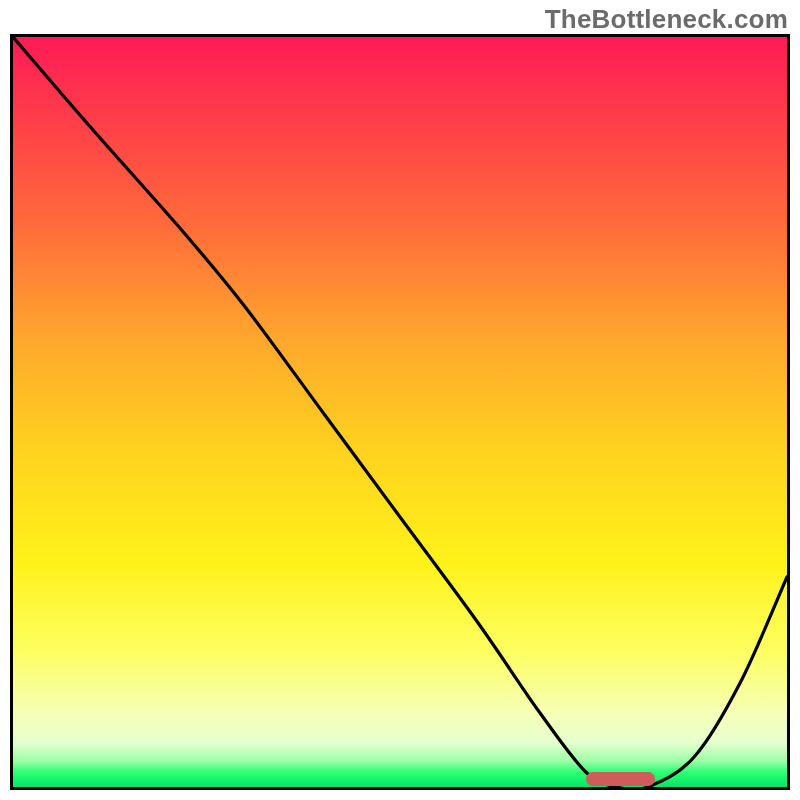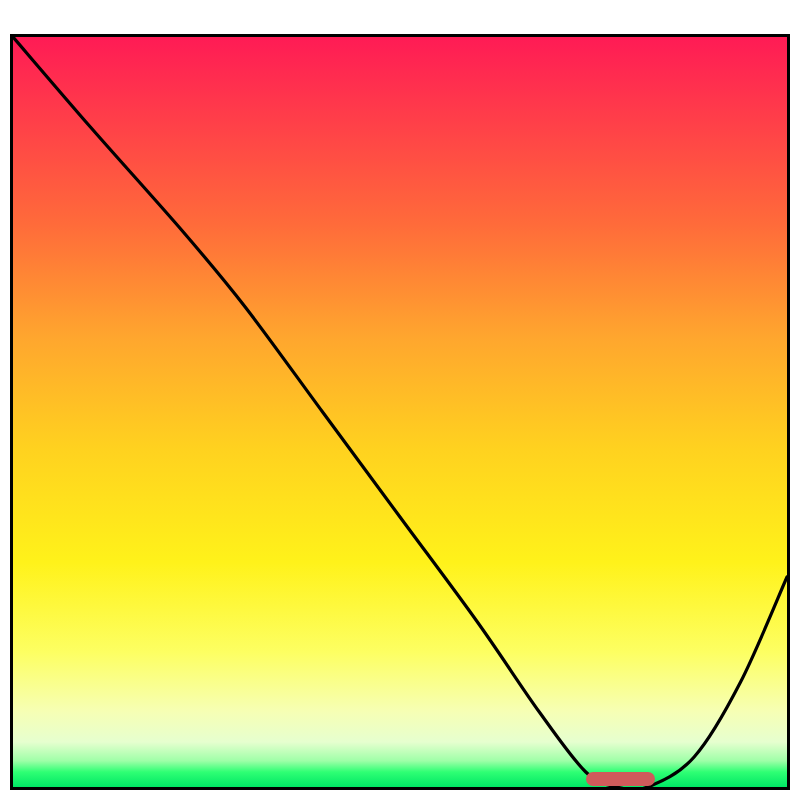--- a/index.html
+++ b/index.html
@@ -66,20 +66,21 @@
     position: absolute;
     height: 14px;
     border-radius: 7px;
     background: #cf5b5b;
   }
 </style>
 </head>
 <body>
 
 <div class="stage">
+  <div class="watermark">TheBottleneck.com</div>
 
   <div class="plot">
     <div class="grad"></div>
     <svg class="curve" viewBox="0 0 774 750" preserveAspectRatio="none">
       <path id="curve-path" fill="none" stroke="#000" stroke-width="3.2" stroke-linejoin="round" stroke-linecap="round" d="M 0,0 C 12.9,15 49.02000000000001,57.5 77.4,90 C 105.78,122.5 144.48000000000002,165 170.28,195 C 196.07999999999998,225 208.98,240 232.2,270 C 255.42,300 283.8,340 309.6,375 C 335.40000000000003,410 361.2,445 387,480 C 412.8,515 441.17999999999995,552.5 464.4,585 C 487.62,617.5 508.26000000000005,650 526.32,675 C 544.3800000000001,700 559.86,722.5 572.76,735 C 585.66,747.5 593.4000000000001,747.5 603.72,750 C 614.04,752.5 621.78,755 634.68,750 C 647.5799999999999,745 665.64,737.5 681.12,720 C 696.6,702.5 712.0799999999999,675 727.56,645 C 743.04,615 766.26,557.5 774,540"></path>
     </svg>
     <div class="marker" id="opt-marker" style="left: 572.76px; width: 69.66px; bottom: 1px;"></div>
   </div>
 </div>
 

